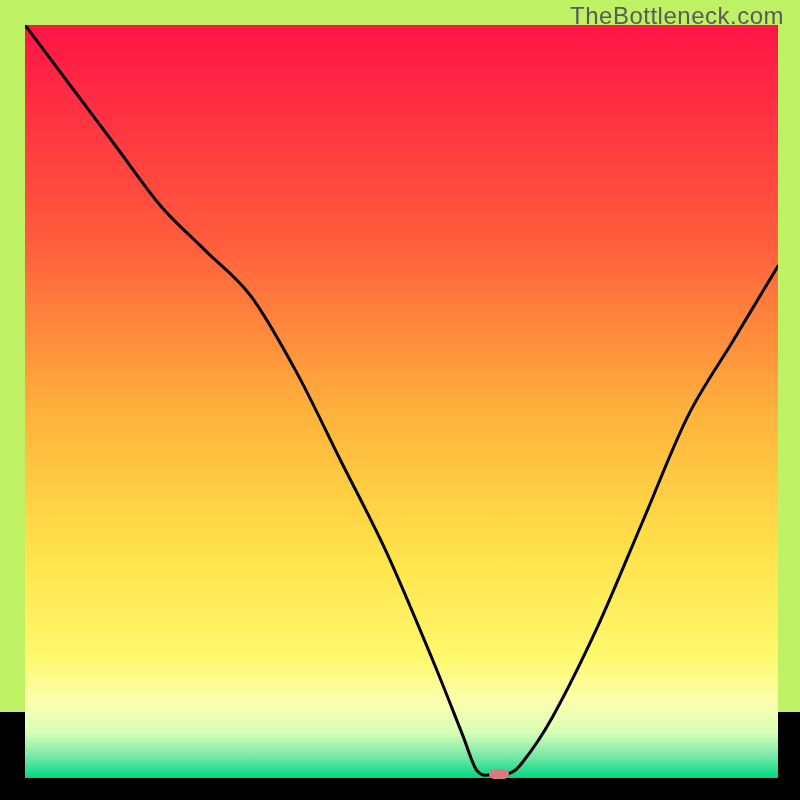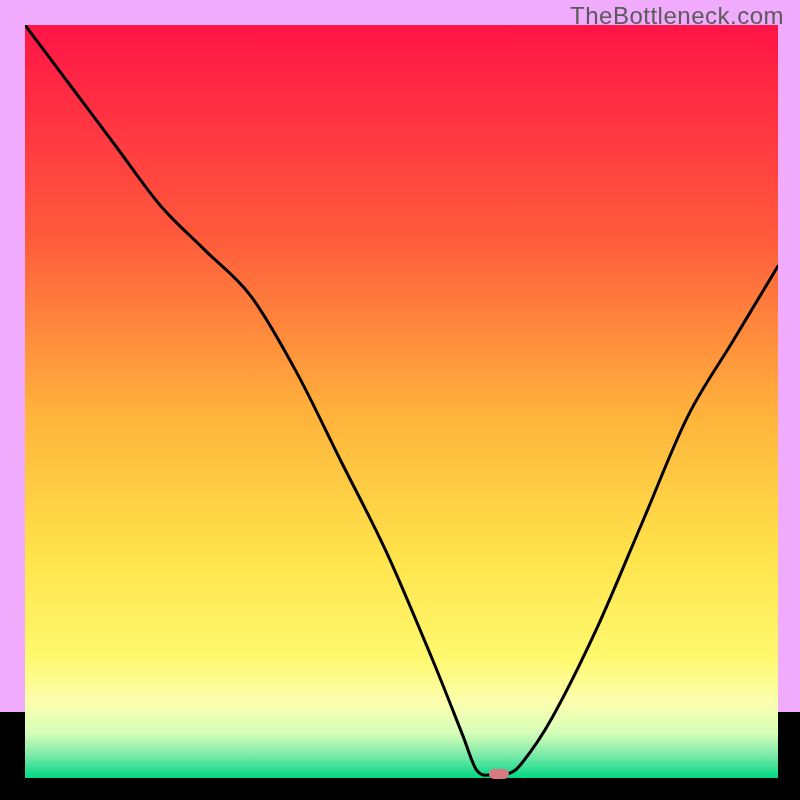--- a/index.html
+++ b/index.html
@@ -8,21 +8,21 @@
     width: 800px;
     height: 800px;
     background: #000000;
     overflow: hidden;
     font-family: Arial, Helvetica, sans-serif;
   }
   .frame {
     position: relative;
     width: 800px;
     height: 712px;
-    background: #f0abfc;
+    background: #bef264;
   }
   .watermark {
     position: absolute;
     top: 2px;
     right: 16px;
     color: #5a5a5a;
     font-size: 24px;
     font-weight: 500;
     letter-spacing: 0.5px;
     z-index: 10;

